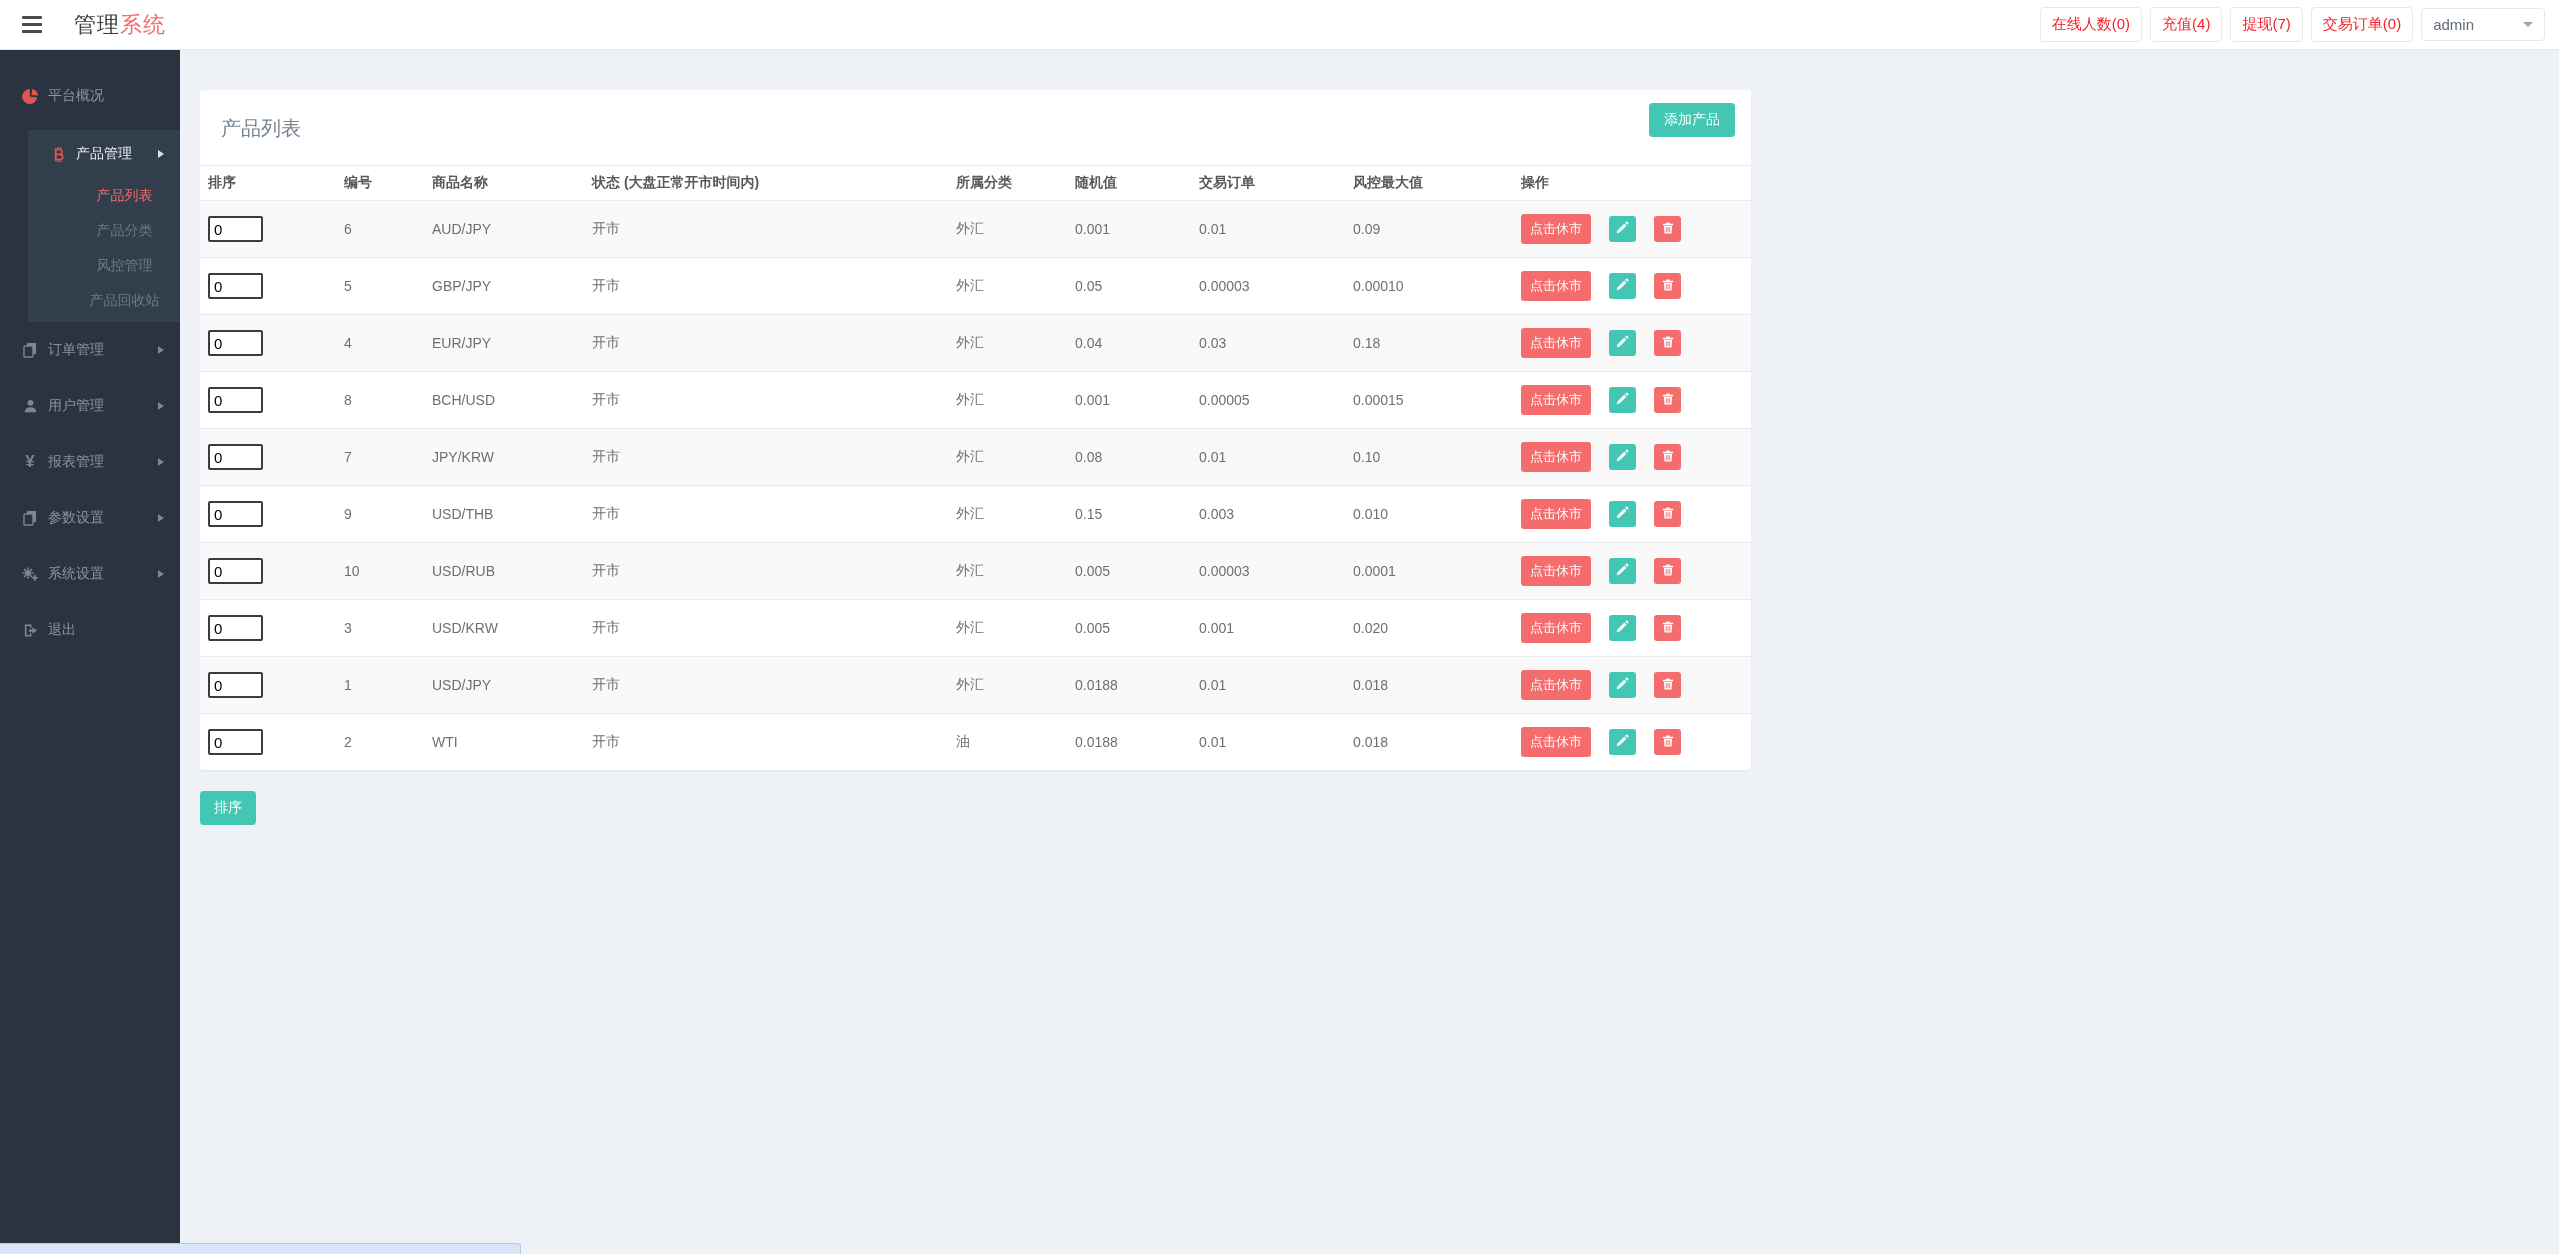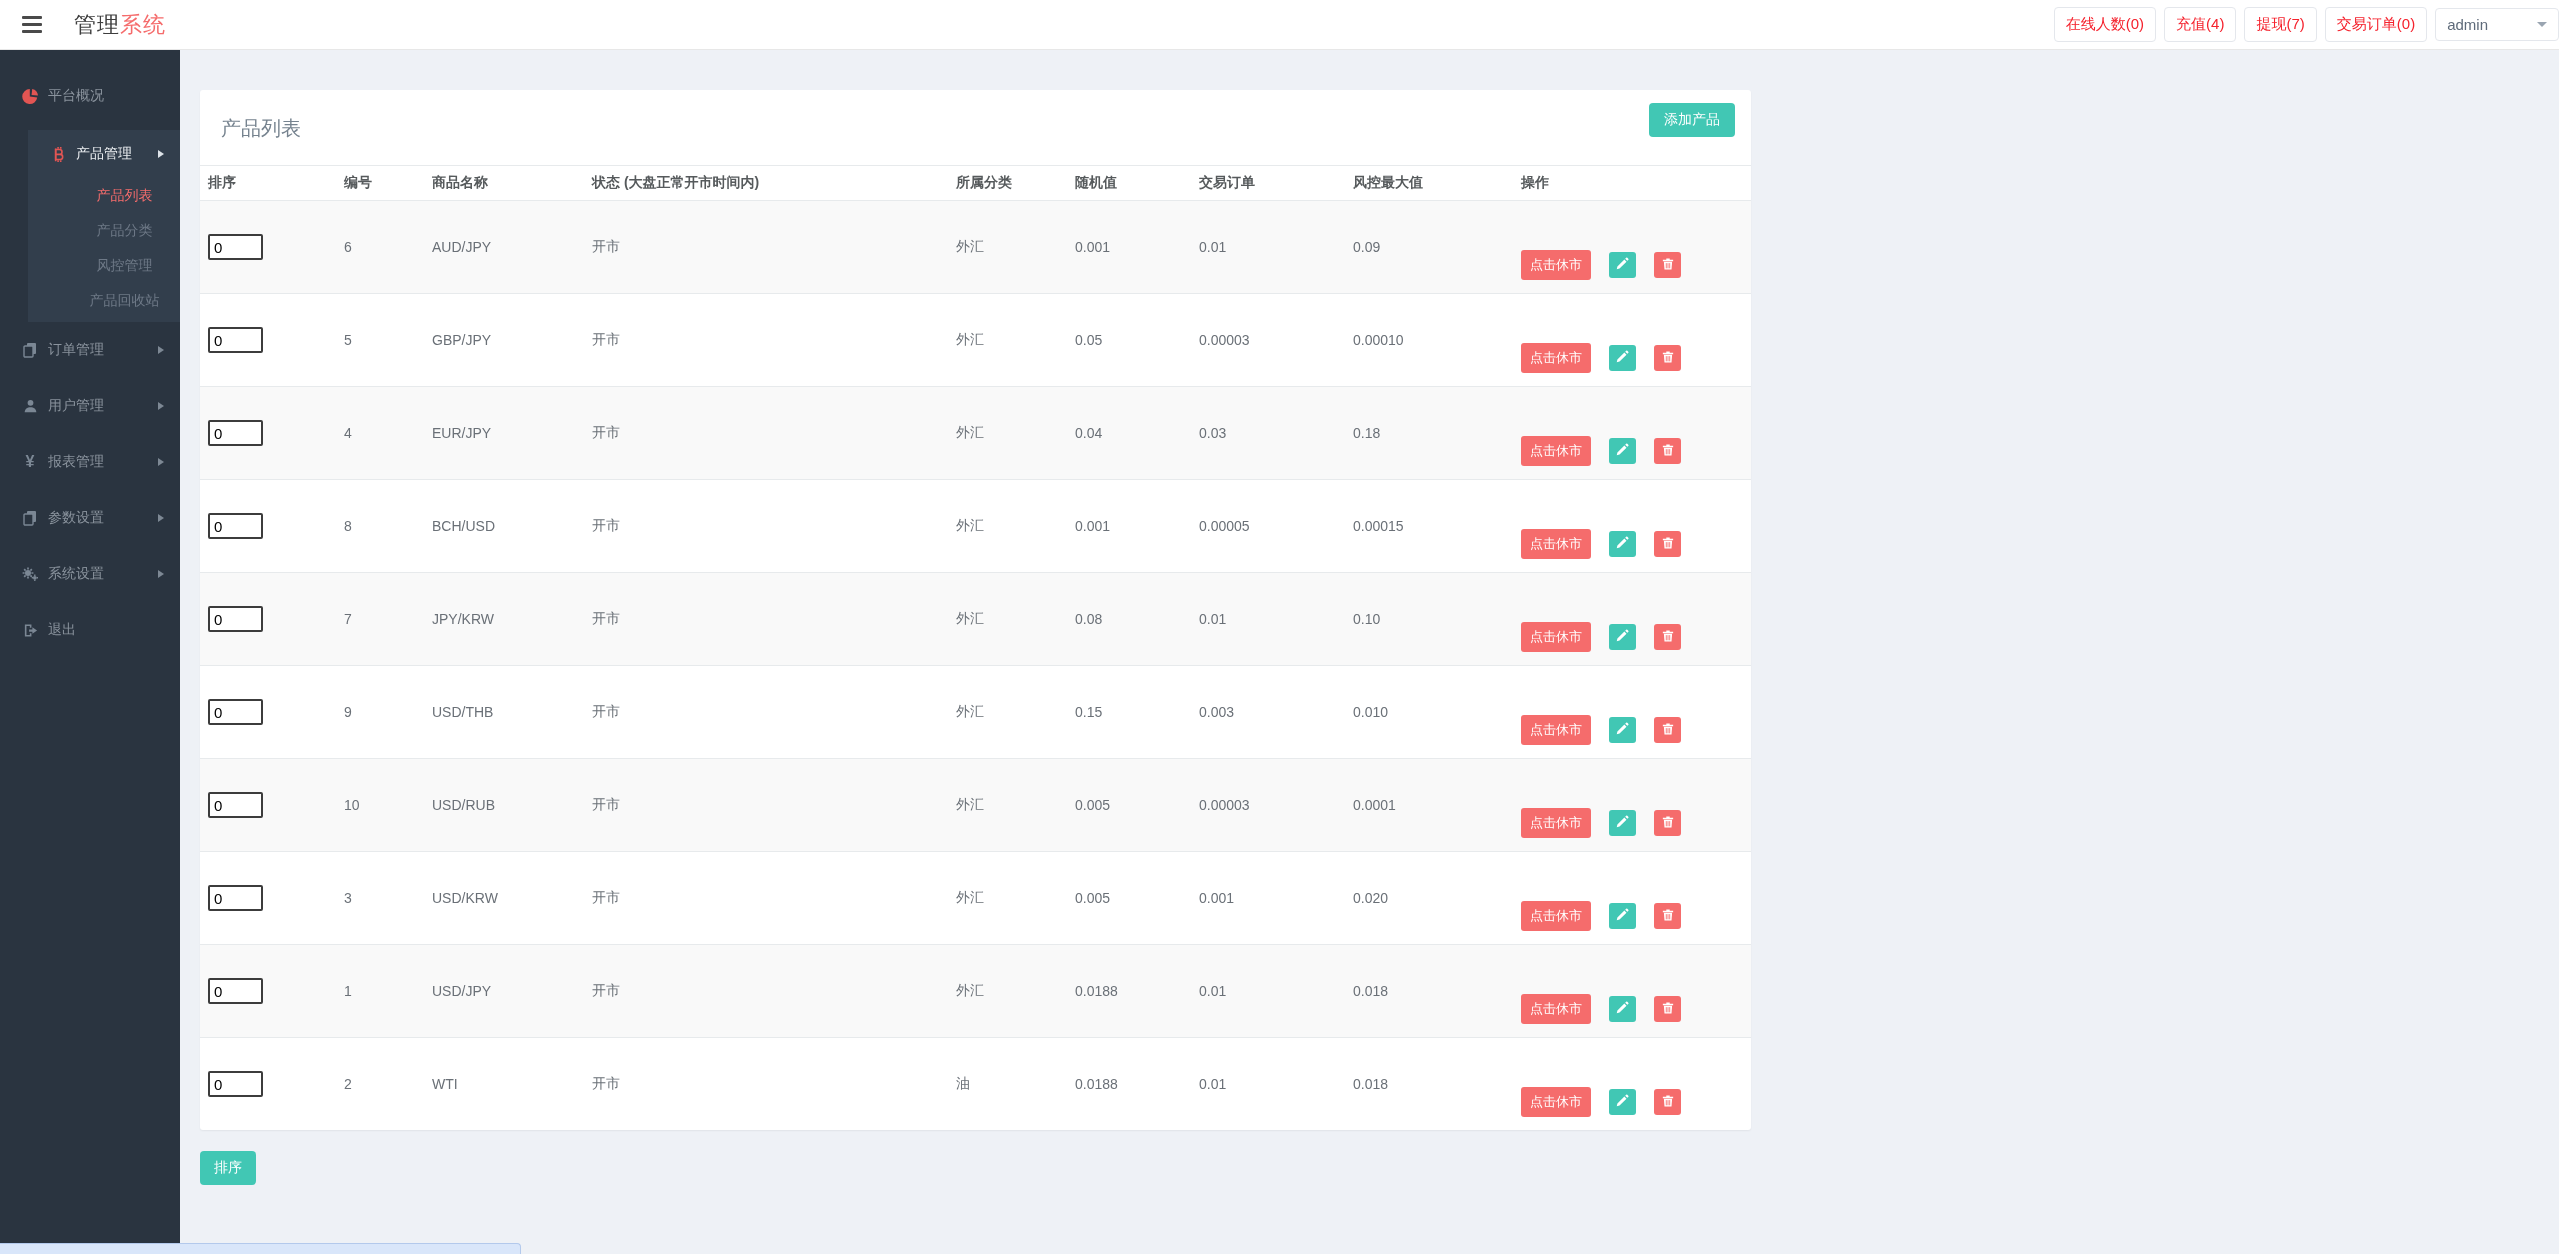--- a/index.html
+++ b/index.html
@@ -12,21 +12,21 @@
   
   .topbar {
     position:absolute; top:0; left:0; width:100%; height:50px;
     background:#fff; border-bottom:1px solid #e7e7e7; z-index:5;
     display:flex; align-items:center;
   }
   .hamburger { margin-left:22px; display:flex; flex-direction:column; gap:4px; cursor:pointer; }
   .hamburger span { width:20px; height:3px; background:#4a4a4a; border-radius:1px; }
   .brand { margin-left:32px; font-size:22px; color:#3d3d3d; letter-spacing:1px; white-space:nowrap; }
   .brand .accent { color:#f56c6c; }
-  .topnav { margin-left:auto; margin-right:0; display:flex; gap:8px; align-items:center; }
+  .topnav { margin-left:auto; margin-right:14px; display:flex; gap:8px; align-items:center; }
   .nav-box {
     border:1px solid #e4e7ec; border-radius:4px; padding:7px 11px;
     font-size:15px; color:#f5222d; background:#fff; cursor:pointer; white-space:nowrap;
   }
   .user-box { color:#5f6b7a; display:flex; align-items:center;gap:41px; }
   .caret-down {
     width:0; height:0; border-left:5px solid transparent; border-right:5px solid transparent;
     border-top:5px solid #9aa5b1; display:inline-block; margin-left:8px;
   }
 
@@ -72,21 +72,21 @@
     padding:8px 8px; border-top:1px solid #e7eaec; border-bottom:1px solid #e7eaec;
   }
   tbody td { font-size:14px; color:#6a7077; padding:13px 8px; border-bottom:1px solid #e7eaec; }
   tbody tr:nth-child(odd) { background:#f9f9f9; }
   tbody tr:last-child td { border-bottom:none; }
 
   .sort-input {
     width:55px; height:26px; border:2px solid #3c3c3c; border-radius:2px;
     font-size:15px; padding:0 4px; color:#000; background:#fff;
   }
-  .actions { display:flex; gap:18px; align-items:center;margin-top:36px; }
+  .actions { display:flex; gap:18px; align-items:center; }
   .btn-close {
     background:#f56c6c; color:#fff; border:none; border-radius:3px;
     padding:6px 9px; font-size:13px; cursor:pointer; white-space:nowrap;
   }
   .btn-icon {
     width:27px; height:26px; border:none; border-radius:3px;
     display:flex; align-items:center; justify-content:center; cursor:pointer;
   }
   .btn-edit { background:#41c7b4; }
   .btn-del  { background:#f56c6c; }

